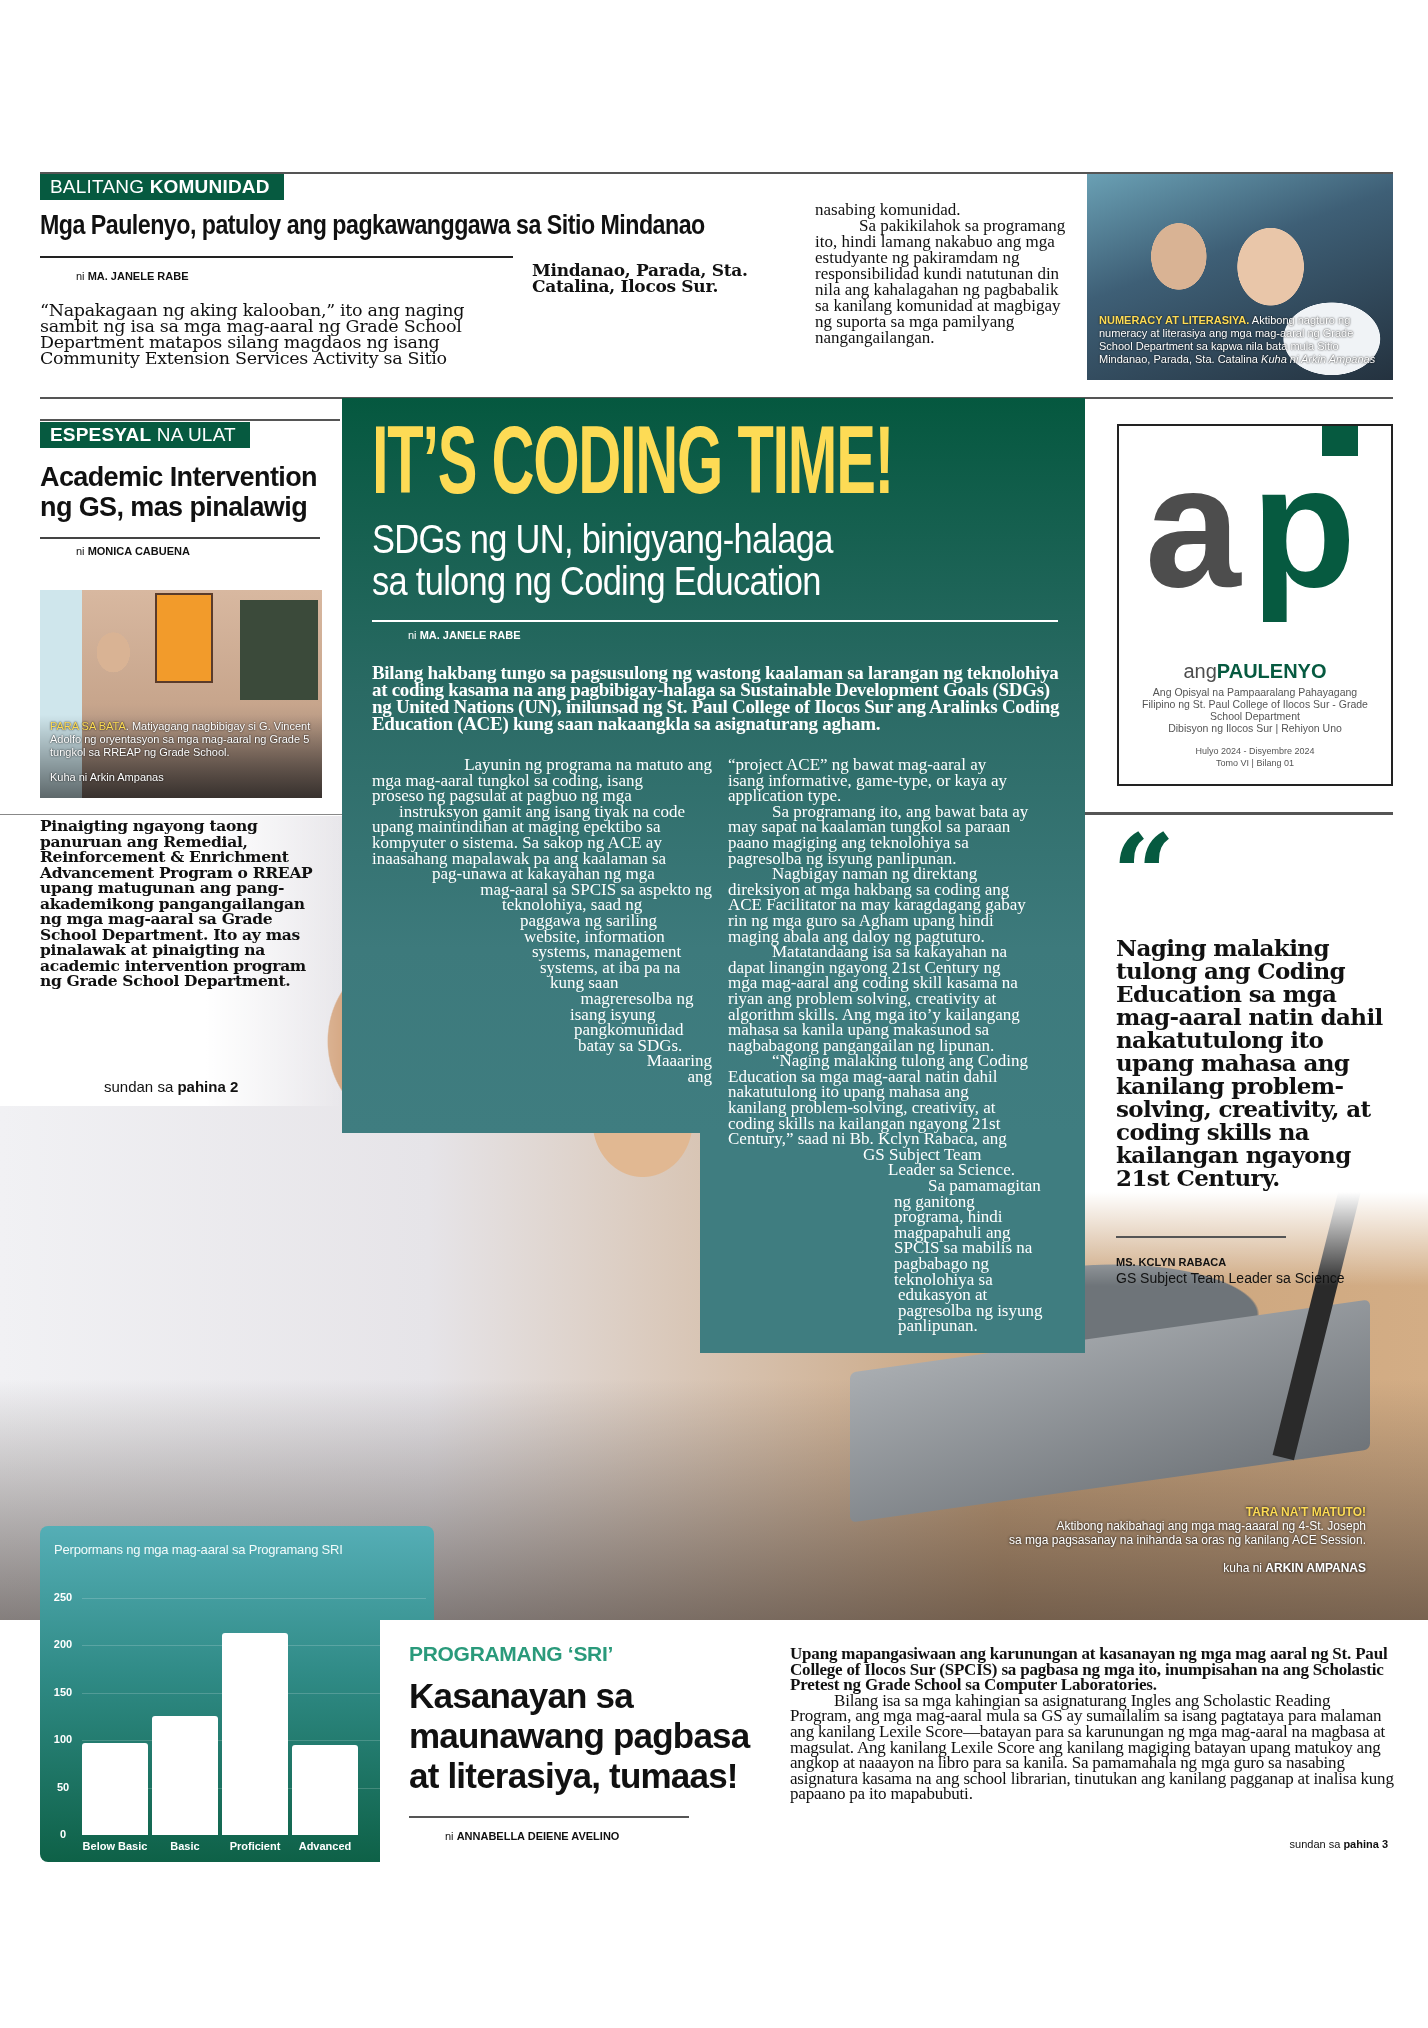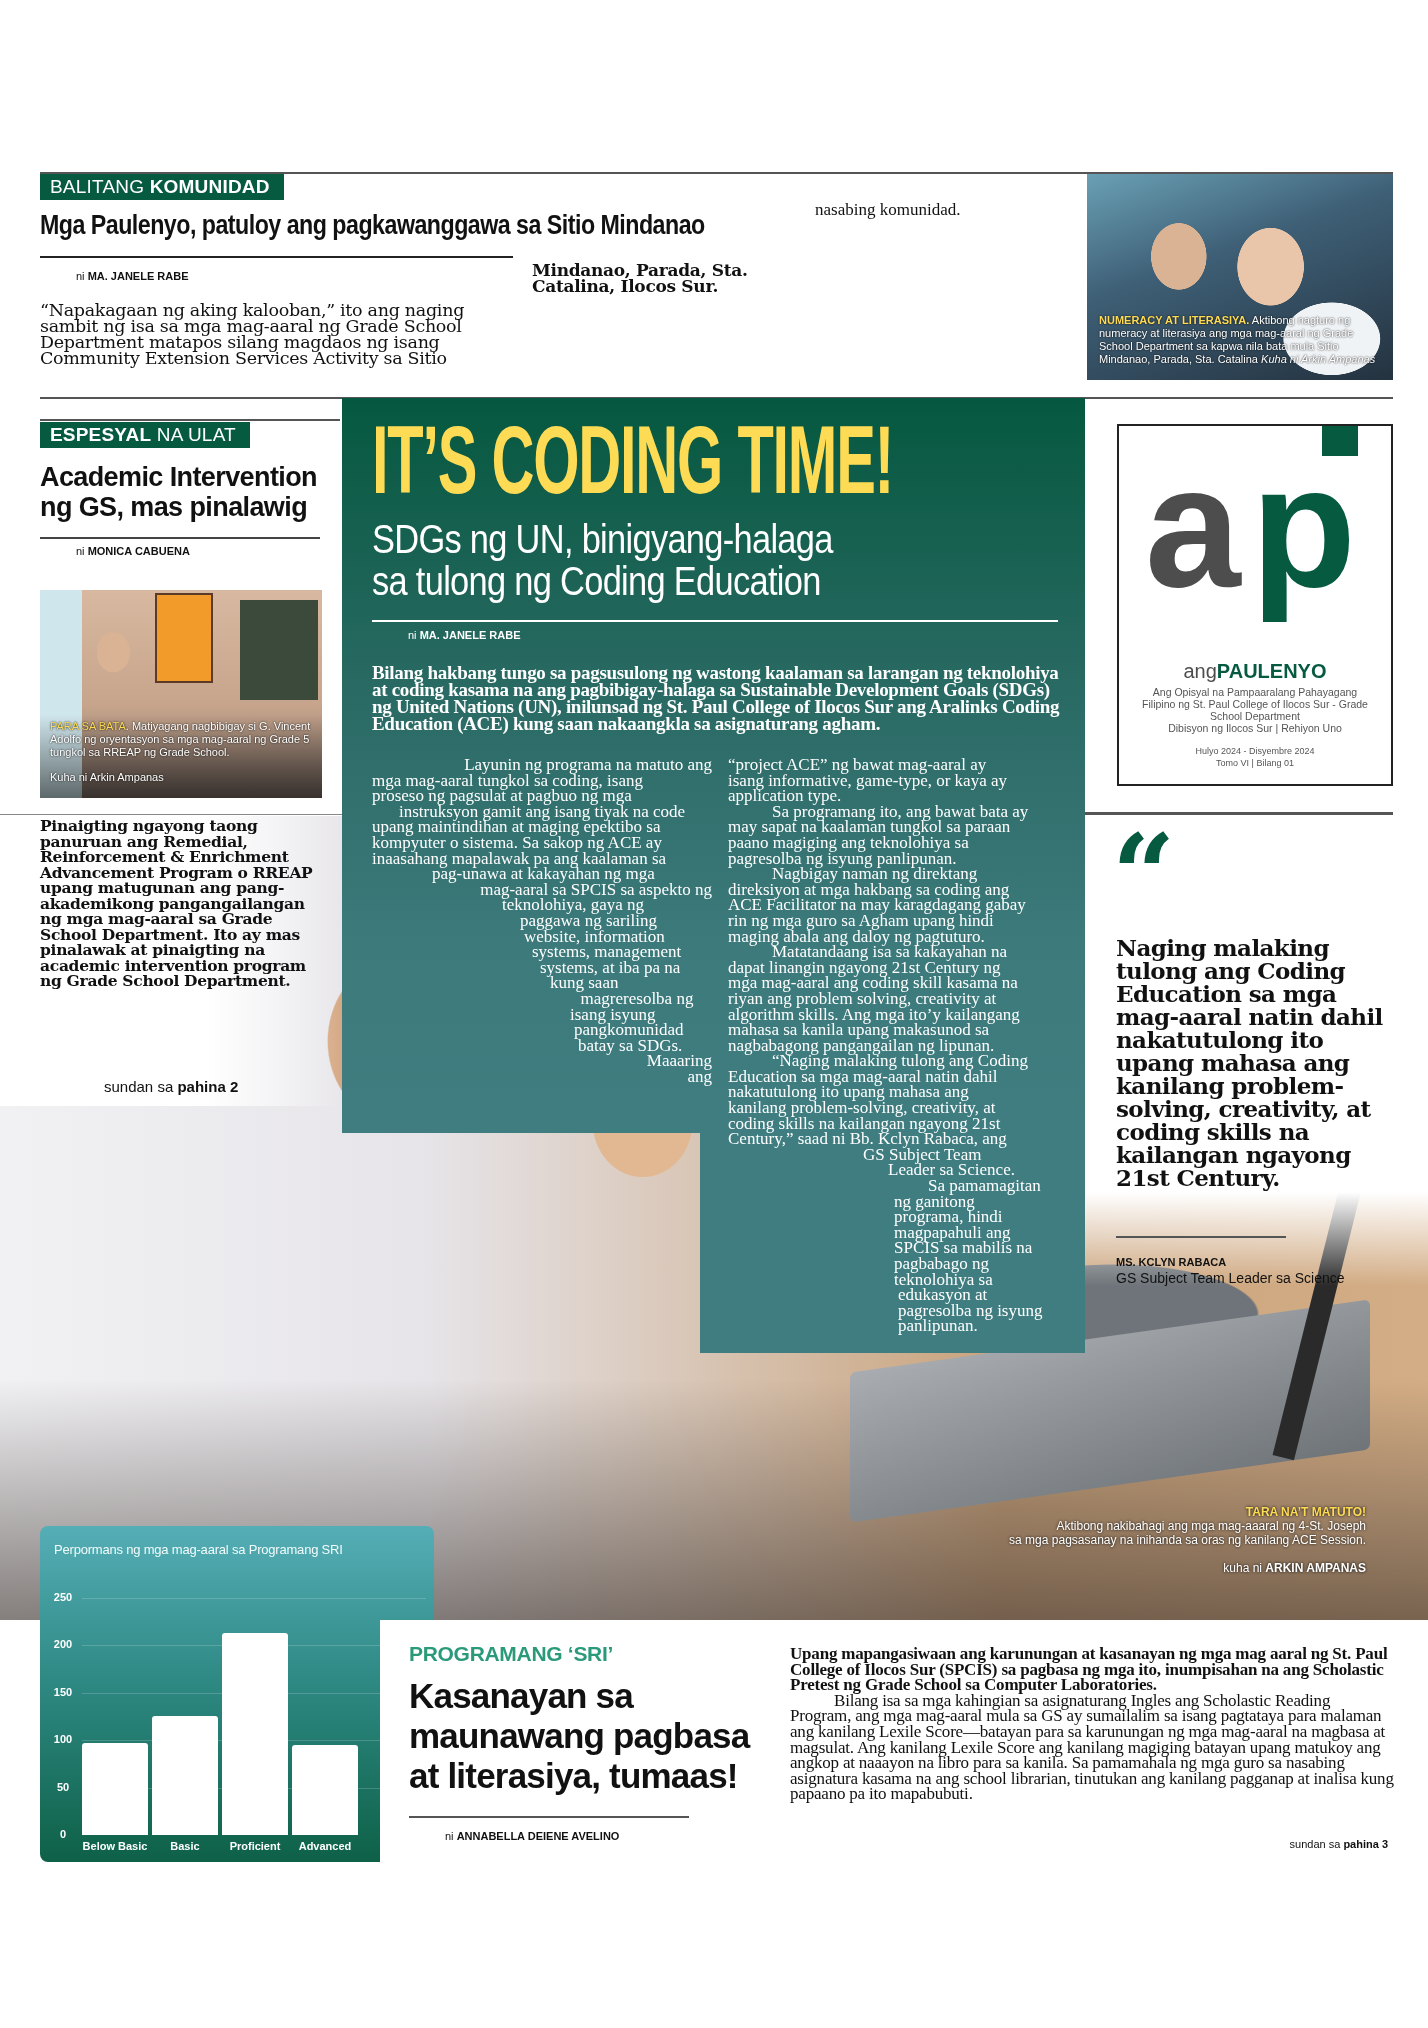--- a/index.html
+++ b/index.html
@@ -67,20 +67,21 @@
   <span>ni</span>
   <b>MA. JANELE RABE</b>
 </div>
 <div class="body-serif lead" style="left:40px; top:302px; width:460px; font-size:17.5px;">“Napakagaan ng aking kalooban,” ito ang naging sambit ng isa sa mga mag-aaral ng Grade School Department matapos silang magdaos ng isang Community Extension Services Activity sa Sitio</div>
 
 <div class="body-serif" style="left:532px; top:262px; width:270px;">
   <div class="lead" style="font-weight:bold; font-size:17px;">Mindanao, Parada, Sta. Catalina, Ilocos Sur.</div>
 </div>
 <div class="body-serif" style="left:815px; top:202px; width:252px;">
   <div>nasabing komunidad.</div>
+  <div class="indent">Sa pakikilahok sa programang ito, hindi lamang nakabuo ang mga estudyante ng pakiramdam ng responsibilidad kundi natutunan din nila ang kahalagahan ng pagbabalik sa kanilang komunidad at magbigay ng suporta sa mga pamilyang nangangailangan.</div>
 </div>
 
 <div class="photo photo-top" style="left:1087px; top:174px; width:306px; height:206px;">
   <div class="abs sans" style="left:12px; top:140px; width:285px; font-size:11px; line-height:13px; color:#fff; text-shadow:0 0 2px #000;">
     <span style="color:#fddb55; font-weight:bold;">NUMERACY AT LITERASIYA.</span>
     <span>Aktibong nagturo ng numeracy at literasiya ang mga mag-aaral ng Grade School Department sa kapwa nila bata mula Sitio Mindanao, Parada, Sta. Catalina</span>
     <i>Kuha ni Arkin Ampanas</i>
   </div>
 </div>
 
@@ -129,21 +130,21 @@
 <div class="abs" style="left:372px; top:757px; width:340px; font-family:'Liberation Serif',serif; font-size:17px; line-height:15.6px; color:#fff; text-align:center;">
   <div style="text-align:right;">Layunin ng programa na matuto ang</div>
   <div style="text-align:left;">mga mag-aaral tungkol sa coding, isang</div>
   <div style="text-align:left;">proseso ng pagsulat at pagbuo ng mga</div>
   <div style="text-align:center;">instruksyon gamit ang isang tiyak na code</div>
   <div style="text-align:left;">upang maintindihan at maging epektibo sa</div>
   <div style="text-align:left;">kompyuter o sistema. Sa sakop ng ACE ay</div>
   <div style="text-align:left;">inaasahang mapalawak pa ang kaalaman sa</div>
   <div style="padding-left:60px;text-align:left;">pag-unawa at kakayahan ng mga</div>
   <div style="text-align:right;">mag-aaral sa SPCIS sa aspekto ng</div>
-  <div style="padding-left:130px;text-align:left;">teknolohiya, gaya ng</div>
+  <div style="padding-left:130px;text-align:left;">teknolohiya, saad ng</div>
   <div style="padding-left:148px;text-align:left;">paggawa ng sariling</div>
   <div style="padding-left:152px;text-align:left;">website, information</div>
   <div style="padding-left:160px;text-align:left;">systems, management</div>
   <div style="padding-left:168px;text-align:left;">systems, at iba pa na</div>
   <div style="padding-left:178px;text-align:left;">kung saan</div>
   <div style="padding-left:190px;text-align:center;">magreresolba ng</div>
   <div style="padding-left:198px;text-align:left;">isang isyung</div>
   <div style="padding-left:202px;text-align:left;">pangkomunidad</div>
   <div style="padding-left:206px;text-align:left;">batay sa SDGs.</div>
   <div style="text-align:right;">Maaaring</div>

